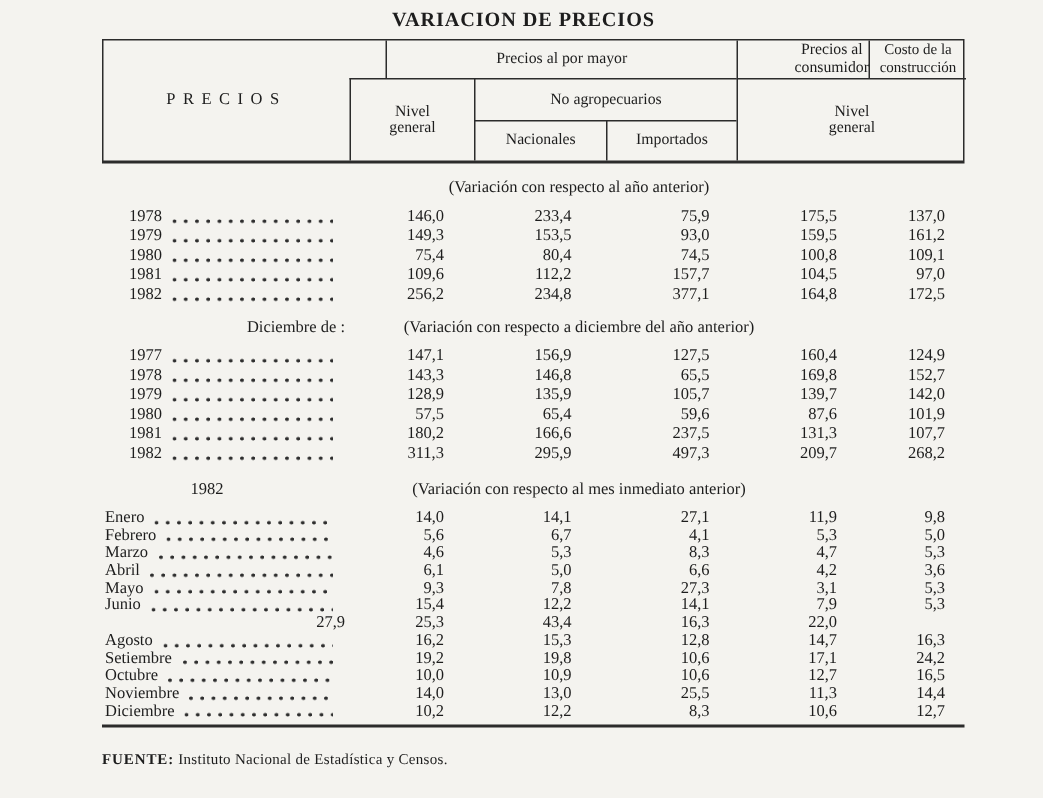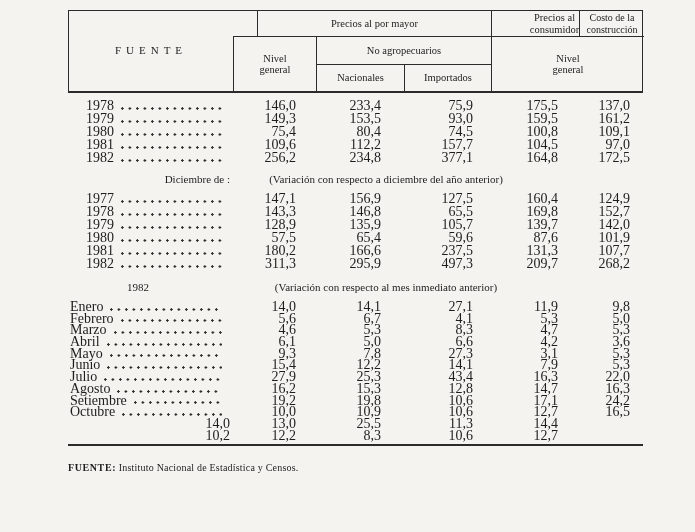--- a/index.html
+++ b/index.html
@@ -33,21 +33,21 @@
   .c-consum    { grid-row:1;   grid-column:5;padding-left:38px; }
   .c-constr    { grid-row:1;   grid-column:6; font-size:10px; }
   .c-nivel-l   { grid-row:2/4; grid-column:2; }
   .c-noagro    { grid-row:2;   grid-column:3/5; }
   .c-nivel-r   { grid-row:2/4; grid-column:5/7; }
   .c-nac       { grid-row:3;   grid-column:3; }
   .c-imp       { grid-row:3;   grid-column:4; }
 
   
   .row { display:grid; grid-template-columns:162px 66px 85px 92px 85px 72px; }
-  .data-row { height:13px; line-height:13px; font-size:14px; }
+  .data-row { height:13px; line-height:13px; font-size:11px; }
   .s3 .data-row { height:11.7px; line-height:11.7px; }
   .cell-v { text-align:right; font-variant-numeric:tabular-nums; }
   .row-label { display:flex; padding-right:7px; }
   .s1 .row-label, .s2 .row-label { padding-left:18px; }
   .s3 .row-label { padding-left:2px;text-align:right; }
   .leader {
     flex:1; height:3px; align-self:flex-end;
     margin:0 1px 2px 7px;
     background-image:radial-gradient(circle at 1.3px 1.5px, #2e2e2e 1.05px, rgba(0,0,0,0) 1.35px);
     background-size:7.5px 3px; background-repeat:repeat-x;
@@ -63,39 +63,44 @@
 
   .bottom-rule { width:575px; border-top:2px solid #2b2b2b; margin-top:3px; }
   .footer { margin-top:16px; font-size:10px; letter-spacing:.2px; }
   .footer b { letter-spacing:.6px;margin-top:40px; }
 </style>
 </head>
 <body>
 
 <div class="page">
 
+  <div class="title">VARIACION DE PRECIOS</div>
 
   <div class="thead">
-    <div class="cell c-periodo">FUENTE</div>
+    <div class="cell c-periodo">PRECIOS</div>
     <div class="cell c-mayor bl">Precios al por mayor</div>
     <div class="cell c-consum bl">Precios al
 consumidor</div>
     <div class="cell c-constr bl">Costo de la
 construcción</div>
     <div class="cell c-nivel-l bl bt">Nivel
 general</div>
     <div class="cell c-noagro bl bt">No agropecuarios</div>
     <div class="cell c-nivel-r bl bt">Nivel
 general</div>
     <div class="cell c-nac bl bt">Nacionales</div>
     <div class="cell c-imp bl bt">Importados</div>
   </div>
 
   <div id="sections">
       <div class="section s1">
+        <div class="row section-head">
+          <div class="pre-label"></div>
+          <div class="note">(Variación con respecto al año anterior)</div>
+        </div>
         <div class="row data-row">
           <div class="row-label">
             <span class="lbl">1978</span>
             <span class="leader"></span>
           </div>
           <div class="cell-v">146,0</div>
           <div class="cell-v">233,4</div>
           <div class="cell-v">75,9</div>
           <div class="cell-v">175,5</div>
           <div class="cell-v">137,0</div>
@@ -282,24 +287,20 @@
             <span class="lbl">Junio</span>
             <span class="leader"></span>
           </div>
           <div class="cell-v">15,4</div>
           <div class="cell-v">12,2</div>
           <div class="cell-v">14,1</div>
           <div class="cell-v">7,9</div>
           <div class="cell-v">5,3</div>
         </div>
         <div class="row data-row">
-          <div class="row-label">
-            <span class="lbl">Julio</span>
-            <span class="leader"></span>
-          </div>
           <div class="cell-v">27,9</div>
           <div class="cell-v">25,3</div>
           <div class="cell-v">43,4</div>
           <div class="cell-v">16,3</div>
           <div class="cell-v">22,0</div>
         </div>
         <div class="row data-row">
           <div class="row-label">
             <span class="lbl">Agosto</span>
             <span class="leader"></span>
@@ -326,27 +327,35 @@
             <span class="lbl">Octubre</span>
             <span class="leader"></span>
           </div>
           <div class="cell-v">10,0</div>
           <div class="cell-v">10,9</div>
           <div class="cell-v">10,6</div>
           <div class="cell-v">12,7</div>
           <div class="cell-v">16,5</div>
         </div>
         <div class="row data-row">
+          <div class="row-label">
+            <span class="lbl">Noviembre</span>
+            <span class="leader"></span>
+          </div>
           <div class="cell-v">14,0</div>
           <div class="cell-v">13,0</div>
           <div class="cell-v">25,5</div>
           <div class="cell-v">11,3</div>
           <div class="cell-v">14,4</div>
         </div>
         <div class="row data-row">
+          <div class="row-label">
+            <span class="lbl">Diciembre</span>
+            <span class="leader"></span>
+          </div>
           <div class="cell-v">10,2</div>
           <div class="cell-v">12,2</div>
           <div class="cell-v">8,3</div>
           <div class="cell-v">10,6</div>
           <div class="cell-v">12,7</div>
         </div>
       </div>
     </div>
 
   <div class="bottom-rule"></div>

